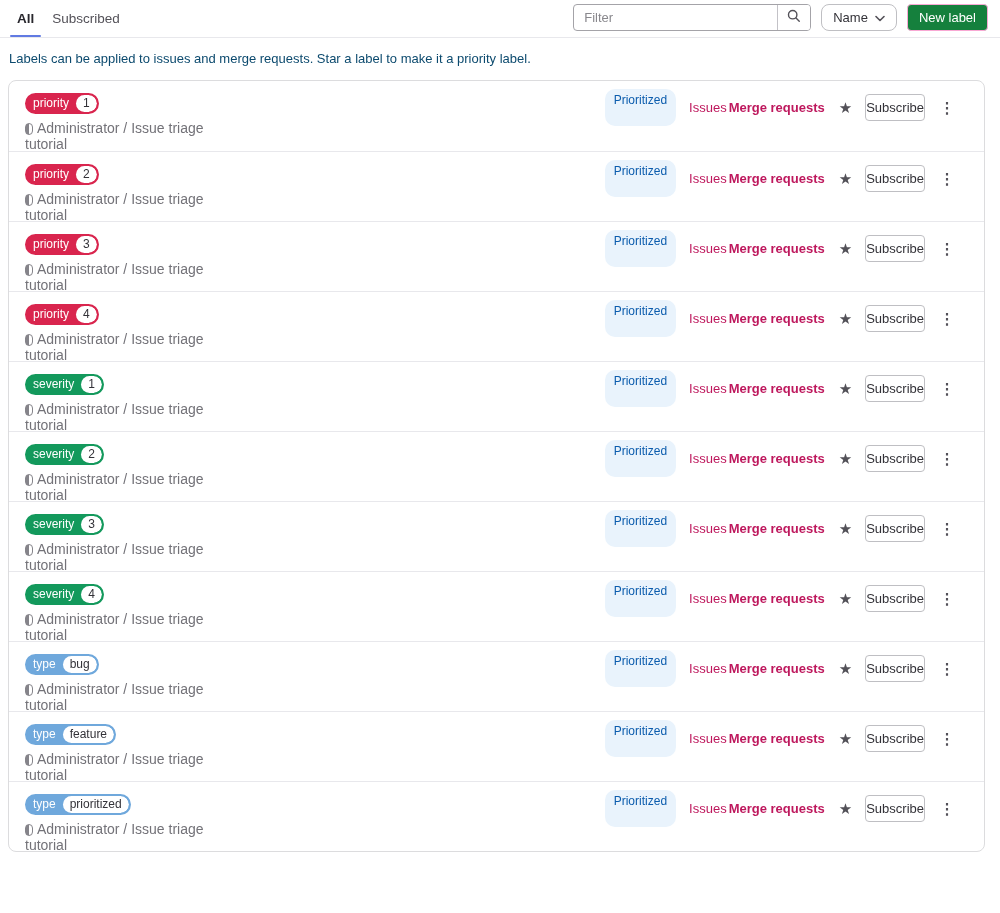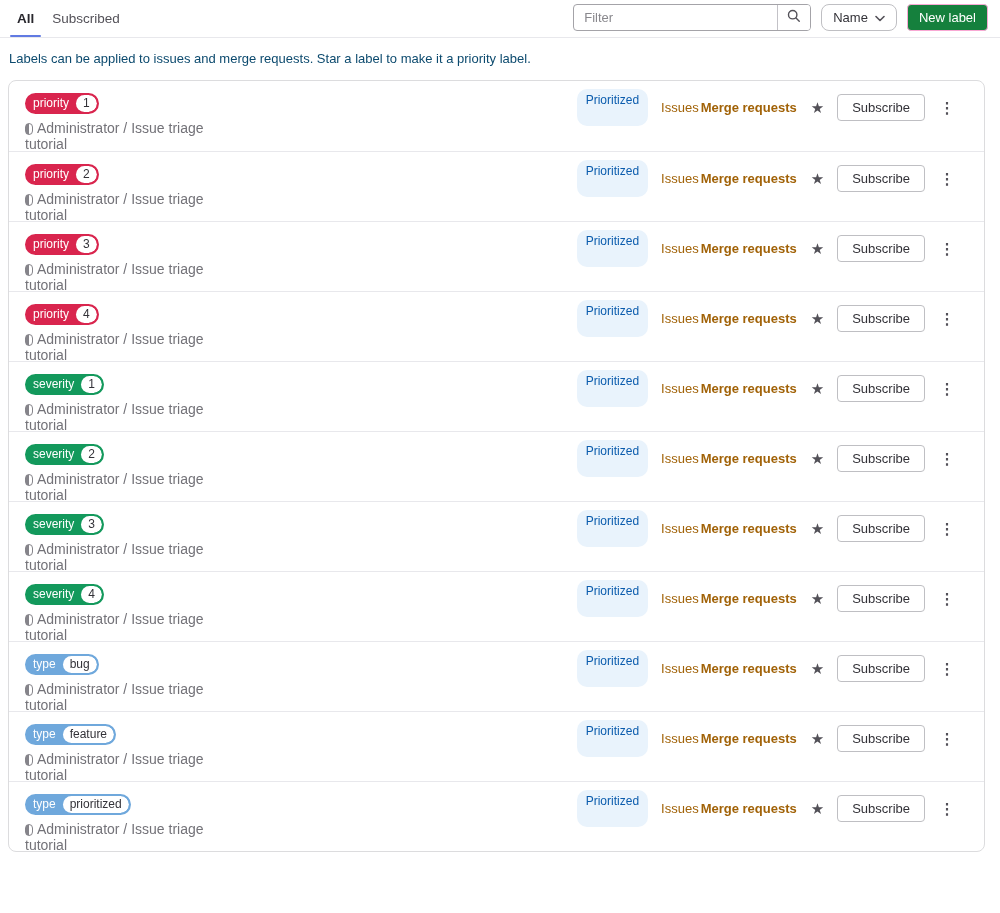--- a/index.html
+++ b/index.html
@@ -106,29 +106,29 @@
     background: linear-gradient(90deg, #85848a 50%, #fff 50%);
     vertical-align: -2px; margin-right: 4px;
   }
   
   .row-actions { display: flex; align-items: center; height: 27px; margin-top: 1px; padding-right: 12px; }
   .prioritized-badge {
     background: #e9f3fc; color: #0b5cad;
     font-size: 12px; line-height: 12px;
     padding: 5px 9px 20px; border-radius: 10px;
   }
-  .row-link { color: #a16207; font-size: 13px; text-decoration: none; cursor: pointer; }
+  .row-link { color: #be185d; font-size: 13px; text-decoration: none; cursor: pointer; }
   .link-issues { margin-left: 13px; }
   .link-mr { margin-left: 2px; font-weight: bold; }
   .star-btn {
     margin-left: 12px; border: none; background: none; padding: 0 2px;
     color: #535158; font-size: 15px; line-height: 1; cursor: pointer;
   }
   .subscribe-btn {
-    margin-left: 11px; height: 27px; padding: 0 14px;
+    margin-left: 11px; height: 27px; padding: 0 0;
     background: #fff; border: 1px solid #bfbfc3; border-radius: 4px;
     font-size: 13px; color: #333238; cursor: pointer;
     font-family: "Liberation Sans", sans-serif;
   }
   .kebab-btn {
     margin-left: 13px; border: none; background: none;
     color: #535158; font-size: 15px; font-weight: bold;
     width: 18px; line-height: 1; padding: 2px 0; cursor: pointer;
   }
 </style>

